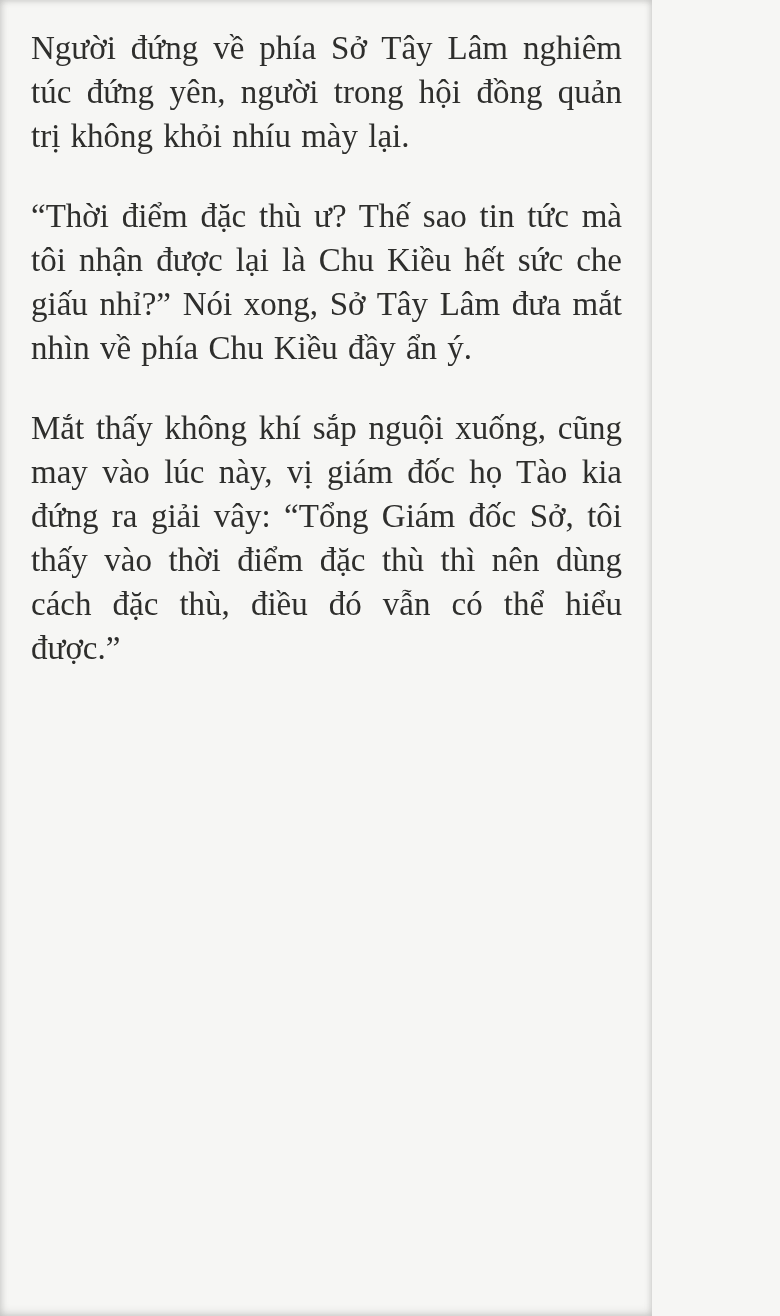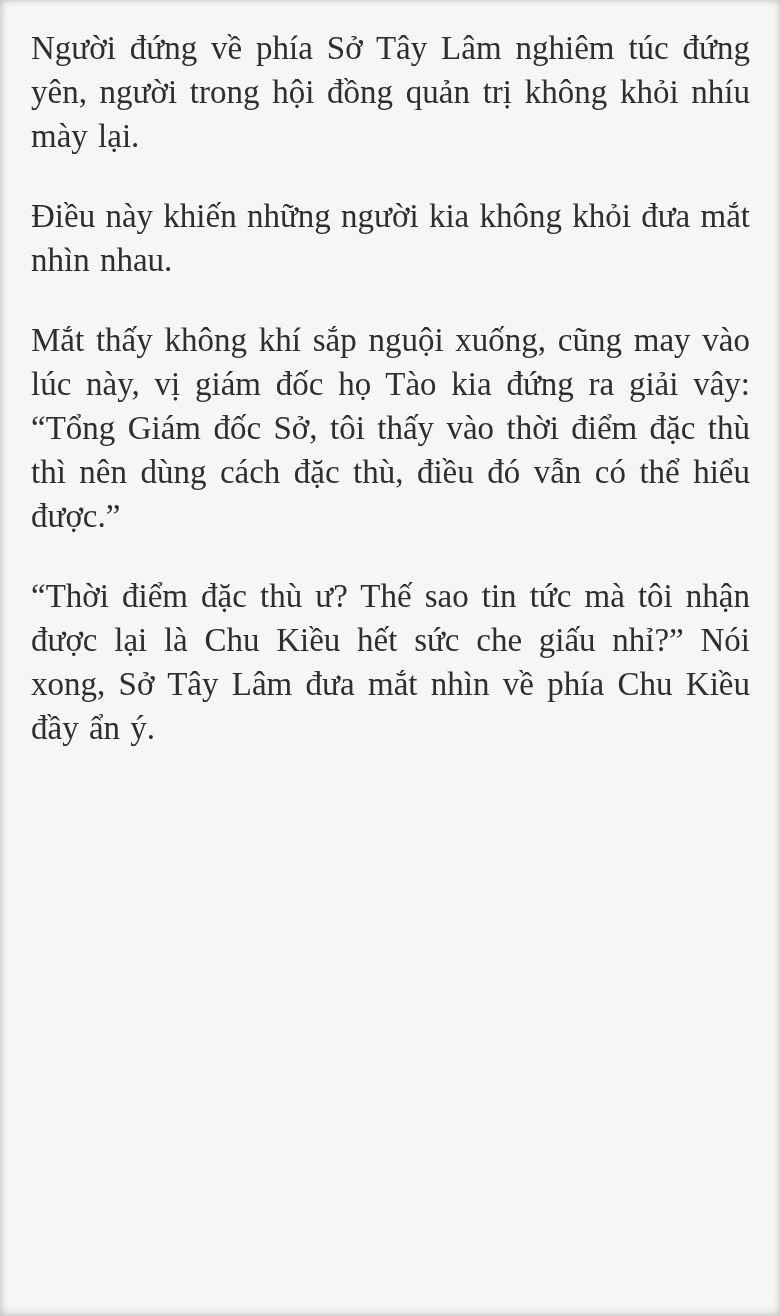--- a/index.html
+++ b/index.html
@@ -11,21 +11,21 @@
     width: 780px;
     height: 1316px;
     overflow: hidden;
   }
   body {
     background: var(--bg);
     font-family: "Liberation Serif", "DejaVu Serif", serif;
   }
   .reader-page {
     position: relative;
-    width: 780px;
+    width: 652px;
     height: 1316px;
     background: var(--bg);
     padding: 26px 30px 30px 31px;
     
     box-shadow:
       inset 3px 0 7px rgba(0,0,0,0.07),
       inset -3px 0 6px rgba(0,0,0,0.05),
       inset 0 3px 6px rgba(0,0,0,0.06),
       inset 0 -4px 8px rgba(0,0,0,0.09);
   }
@@ -39,17 +39,16 @@
     margin-bottom: 36px;
   }
   .text-column p:last-child { margin-bottom: 0; }
 </style>
 </head>
 <body>
 
 <div class="reader-page">
   <div class="text-column">
     <p>Người đứng về phía Sở Tây Lâm nghiêm túc đứng yên, người trong hội đồng quản trị không khỏi nhíu mày lại.</p>
-    <p>Điều này khiến những người kia không khỏi đưa mắt nhìn nhau.</p>
+    <p>“Thời điểm đặc thù ư? Thế sao tin tức mà tôi nhận được lại là Chu Kiều hết sức che giấu nhỉ?” Nói xong, Sở Tây Lâm đưa mắt nhìn về phía Chu Kiều đầy ẩn ý.</p>
     <p>Mắt thấy không khí sắp nguội xuống, cũng may vào lúc này, vị giám đốc họ Tào kia đứng ra giải vây: “Tổng Giám đốc Sở, tôi thấy vào thời điểm đặc thù thì nên dùng cách đặc thù, điều đó vẫn có thể hiểu được.”</p>
-    <p>“Thời điểm đặc thù ư? Thế sao tin tức mà tôi nhận được lại là Chu Kiều hết sức che giấu nhỉ?” Nói xong, Sở Tây Lâm đưa mắt nhìn về phía Chu Kiều đầy ẩn ý.</p>
   </div>
 </div>
 
 </body></html>

